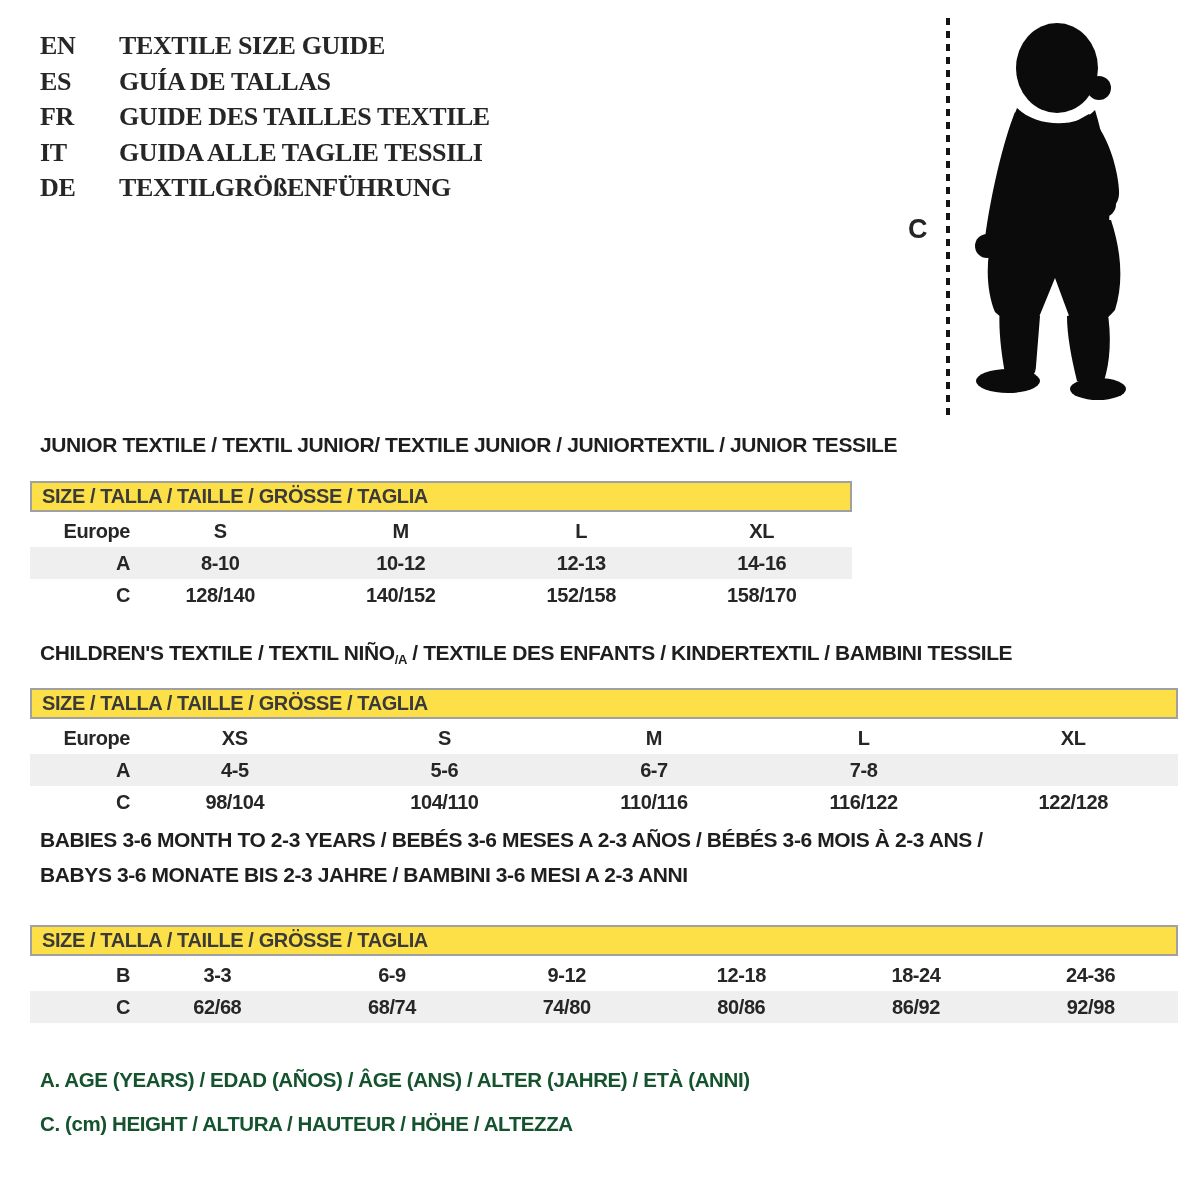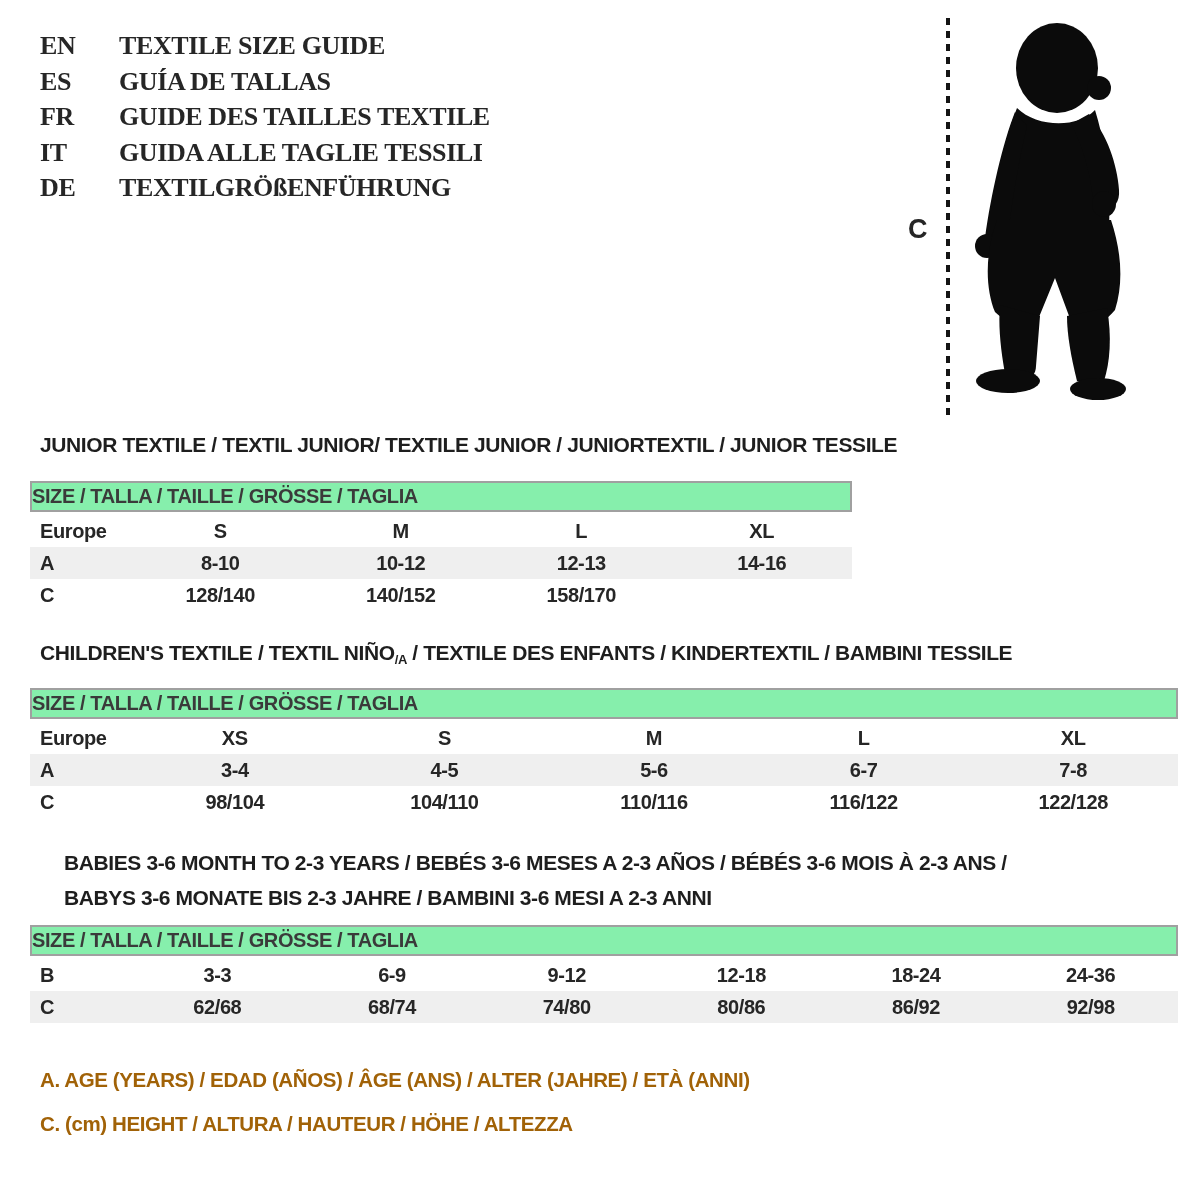--- a/index.html
+++ b/index.html
@@ -21,44 +21,45 @@
   .c-measure-label { position:absolute; left:908px; top:214px; font-size:27px; }
   .dash-line {
     position:absolute; left:946px; top:18px; width:4px; height:400px;
     background:repeating-linear-gradient(to bottom, #141414 0 7px, transparent 7px 13px);
   }
   .toddler { position:absolute; left:965px; top:12px; }
   
   .section-title { position:absolute; left:40px; font-size:21px; white-space:nowrap; color:#1e1e1e; }
   .title-junior   { top:433px; }
   .title-children { top:641px; }
-  .title-babies   { top:846px; line-height:34.5px;margin-left:24px; }
+  .title-babies   { top:823px; line-height:34.5px; }
   .subscript { font-size:13px; vertical-align:-4px; }
   
   .size-table { position:absolute; box-sizing:border-box; }
   .tbl-junior   { left:30px; top:481px;  width:822px;  }
   .tbl-children { left:30px; top:688px;  width:1148px; }
   .tbl-babies   { left:30px; top:925px;  width:1148px; }
   .thead {
     height:31px; line-height:27px;
-    background:#86efac;
+    background:#fde047;
     border:2px solid #a0a0a0;
     box-sizing:border-box;
+    padding-left:10px;
     font-size:20px; color:#3a3a3a;
     margin-bottom:3px;
   }
   .trow { display:grid; height:32px; line-height:32px; font-size:20px; }
   .cols4 { grid-template-columns:100px repeat(4,1fr); }
   .cols5 { grid-template-columns:100px repeat(5,1fr); }
   .cols6 { grid-template-columns:100px repeat(6,1fr); }
   .cell  { text-align:center; white-space:nowrap; }
-  .rowhead { text-align:left; padding-left:10px; }
+  .rowhead { text-align:right; padding-left:10px; }
   .shaded { background:#efefef; }
   
-  .legend { position:absolute; left:40px; top:1058px; font-size:20.5px; line-height:43.5px; color:#a16207; }
+  .legend { position:absolute; left:40px; top:1058px; font-size:20.5px; line-height:43.5px; color:#14532d; }
   .legend div { white-space:nowrap; }
 </style>
 </head>
 <body>
 
 <div class="langs">
   <div class="lang-row">
     <span class="lang-code">EN</span><span>TEXTILE SIZE GUIDE</span>
   </div>
   <div class="lang-row">
@@ -118,40 +119,40 @@
     <div class="cell rowhead">A</div>
     <div class="cell">8-10</div>
     <div class="cell">10-12</div>
     <div class="cell">12-13</div>
     <div class="cell">14-16</div>
   </div>
   <div class="trow cols4">
     <div class="cell rowhead">C</div>
     <div class="cell">128/140</div>
     <div class="cell">140/152</div>
+    <div class="cell">152/158</div>
     <div class="cell">158/170</div>
   </div>
 </div>
 
 <div class="section-title title-children">
   <span>CHILDREN'S TEXTILE / TEXTIL NIÑO</span><span class="subscript">/A</span><span> / TEXTILE DES ENFANTS / KINDERTEXTIL / BAMBINI TESSILE</span>
 </div>
 <div class="size-table tbl-children">
   <div class="thead">SIZE / TALLA / TAILLE / GRÖSSE / TAGLIA</div>
   <div class="trow cols5">
     <div class="cell rowhead">Europe</div>
     <div class="cell">XS</div>
     <div class="cell">S</div>
     <div class="cell">M</div>
     <div class="cell">L</div>
     <div class="cell">XL</div>
   </div>
   <div class="trow cols5 shaded">
     <div class="cell rowhead">A</div>
-    <div class="cell">3-4</div>
     <div class="cell">4-5</div>
     <div class="cell">5-6</div>
     <div class="cell">6-7</div>
     <div class="cell">7-8</div>
   </div>
   <div class="trow cols5">
     <div class="cell rowhead">C</div>
     <div class="cell">98/104</div>
     <div class="cell">104/110</div>
     <div class="cell">110/116</div>

